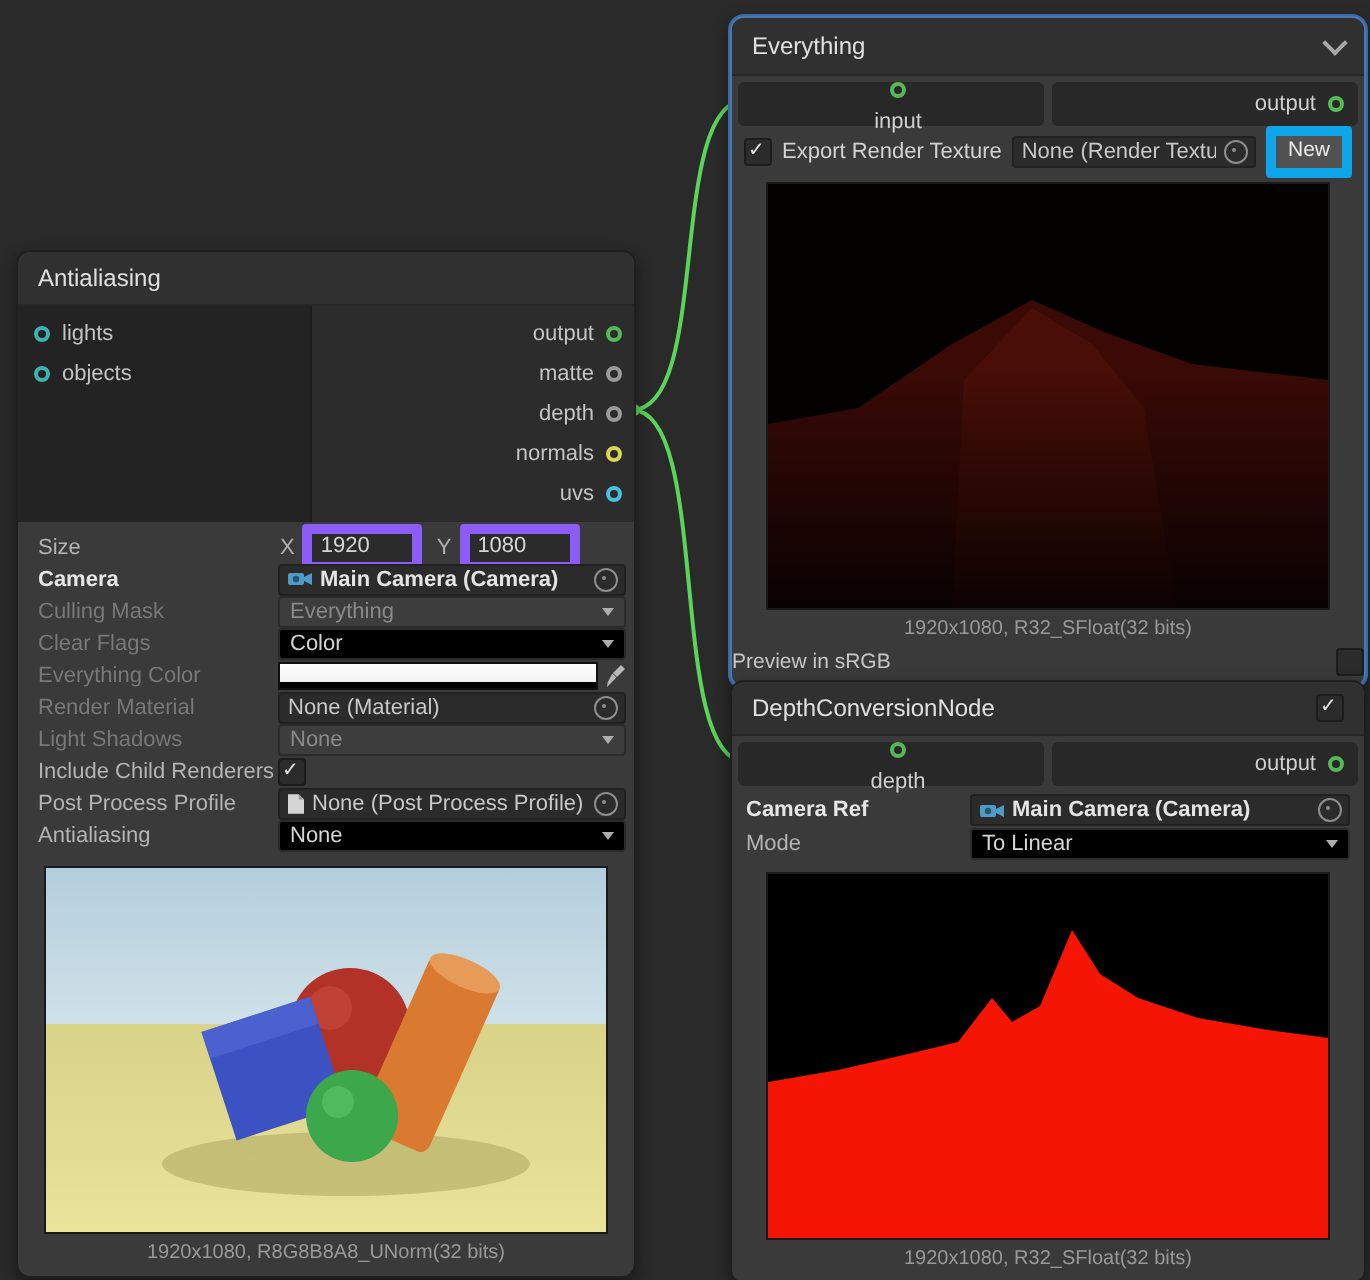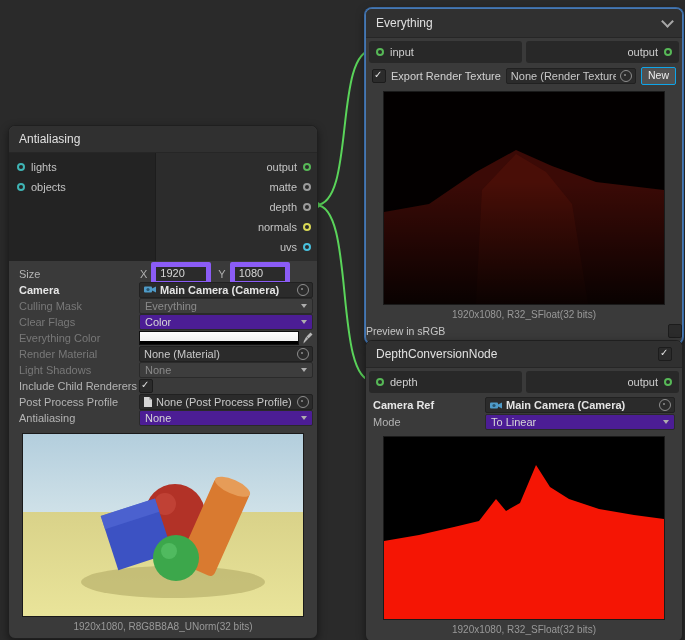--- a/index.html
+++ b/index.html
@@ -33,21 +33,21 @@
   .p-yellow{ border-color:#d8d855; }
   .p-cyan  { border-color:#49c0dd; }
   .p-teal  { border-color:#3fb3b3; }
   .rports { display:flex; height:108px; background:#2c2c2c; }
   .rports-left { width:146px; background:#232323; border-right:1px solid #1d1d1d; padding-top:4px; }
   .rports-right { flex:1; padding-top:4px; }
   .in-row { height:20px; display:flex; align-items:center; gap:6px; padding-left:8px; color:#c4c4c4; }
   .out-row { height:20px; display:flex; align-items:center; justify-content:flex-end; gap:6px; padding-right:6px; color:#c4c4c4; }
   .pstrip-row { display:flex; gap:4px; padding:3px 3px 0 3px; }
   .pstrip { flex:1; height:22px; background:#282828; border-radius:3px; display:flex; align-items:center; gap:6px; }
-  .pstrip.in { padding-left:7px; }
+  .pstrip.in { padding-left:7px;flex-direction:column; }
   .pstrip.out { justify-content:flex-end; padding-right:7px; }
   
   .props { padding:5px 4px 0 4px; }
   .prop-row { display:flex; align-items:center; height:15px; margin-bottom:1px; }
   .prop-label { flex:0 0 120px; padding-left:6px; color:#b4b4b4; white-space:nowrap; overflow:hidden; }
   .prop-label.dim { color:#787878; }
   .prop-label.bold { color:#e6e6e6; font-weight:bold; }
   .prop-field { flex:1; display:flex; align-items:center; min-width:0; }
   .axis { color:#b0b0b0; margin:0 4px 0 1px; }
   .tfield {
@@ -57,33 +57,33 @@
   .num { width:42px; margin-right:6px; }
   .obj-field {
     flex:1; min-width:0; background:#2b2b2b; border:1px solid #212121; border-radius:2px;
     height:14px; display:flex; align-items:center; gap:4px; padding:0 3px 0 4px;
   }
   .obj-text { flex:1; min-width:0; white-space:nowrap; overflow:hidden; color:#c8c8c8; }
   .obj-text.bold { color:#e4e4e4; font-weight:bold; }
   .picker { width:10px; height:10px; border:1px solid #8e8e8e; border-radius:50%; position:relative; flex:0 0 auto; }
   .picker::after { content:""; position:absolute; left:3px; top:3px; width:2px; height:2px; background:#8e8e8e; border-radius:50%; }
   .dropdown {
-    flex:1; min-width:0; background:#4c1d95; border:1px solid #2a2a2a; border-radius:2px;
+    flex:1; min-width:0; background:#000000; border:1px solid #2a2a2a; border-radius:2px;
     height:14px; display:flex; align-items:center; justify-content:space-between;
     padding:0 5px; color:#d6d6d6;
   }
   .dropdown.dim { background:#3d3d3d; color:#8a8a8a; }
   .dd-arrow { width:0; height:0; border-left:3px solid transparent; border-right:3px solid transparent; border-top:4px solid #aeaeae; flex:0 0 auto; margin-left:4px; }
   .color-field { flex:1; display:flex; align-items:center; gap:4px; min-width:0; }
   .swatch { flex:1; height:12px; background:linear-gradient(#ffffff,#ededed); border:1px solid #101010; position:relative; }
   .swatch::after { content:""; position:absolute; left:0; right:0; bottom:0; height:3px; background:#000; }
   .cb { width:12px; height:12px; background:#2b2b2b; border:1px solid #1c1c1c; border-radius:2px; position:relative; flex:0 0 auto; }
   .cb.checked::after { content:"✓"; position:absolute; left:1px; top:-1px; font-size:10px; color:#e0e0e0; }
   .new-btn {
-    background:#515151; border:1px solid #0ea5e9; border-radius:2px;
+    background:#515151; border:5px solid #0ea5e9; border-radius:2px;
     height:16px; line-height:15px; padding:0 6px; color:#ececec; font-size:10.5px; flex:0 0 auto;
   }
   .preview { margin:8px auto 0 auto; width:280px; background:#000; border:1px solid #1a1a1a; font-size:0; }
   .caption { text-align:center; color:#999; font-size:10px; margin-top:4px; height:12px; }
   .srgb-row { display:flex; align-items:center; justify-content:space-between; gap:6px; height:16px; margin:2px 0 4px 0; color:#c6c6c6; font-size:10.5px; }
   .exp-row { display:flex; align-items:center; gap:5px; padding:2px 6px 0 6px; height:22px;justify-content:flex-end; }
   .exp-label { flex:0 0 auto; color:#d2d2d2; }
   .dnode-row { display:flex; align-items:center; height:16px; padding:0 7px; margin-bottom:1px; }
   .dnode-label { flex:0 0 112px; white-space:nowrap; overflow:hidden; }
   .dnode-field { flex:1; display:flex; align-items:center; min-width:0; }

